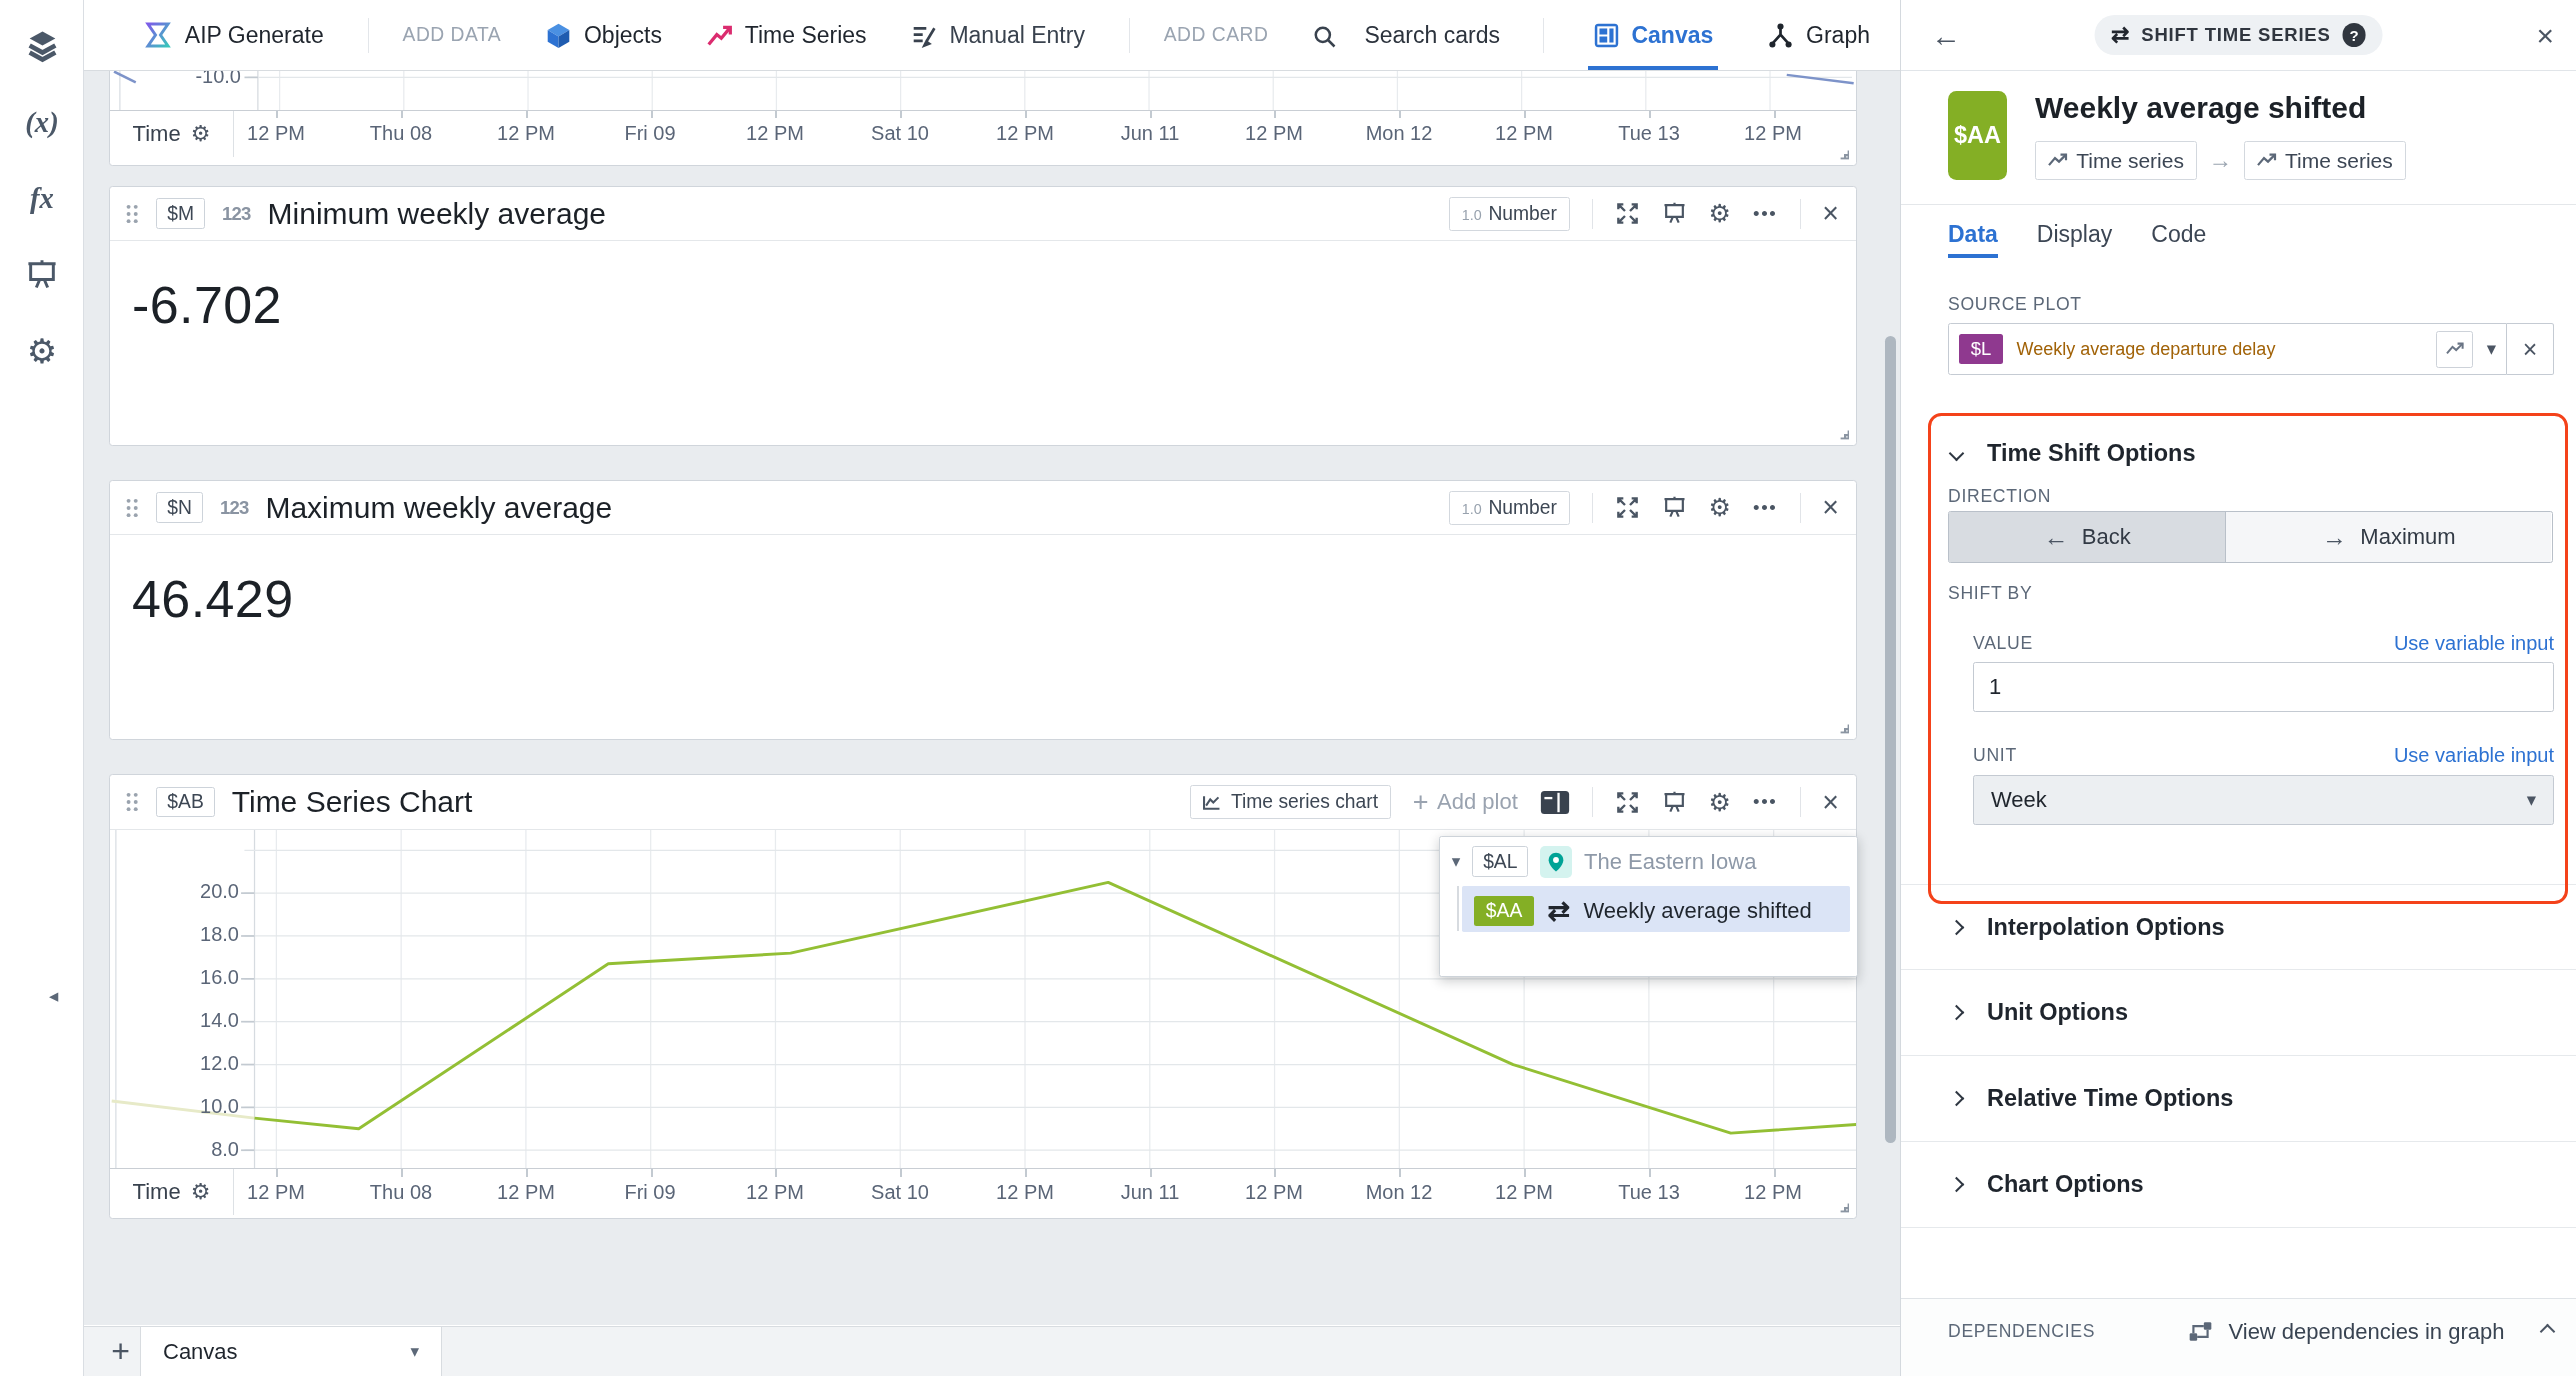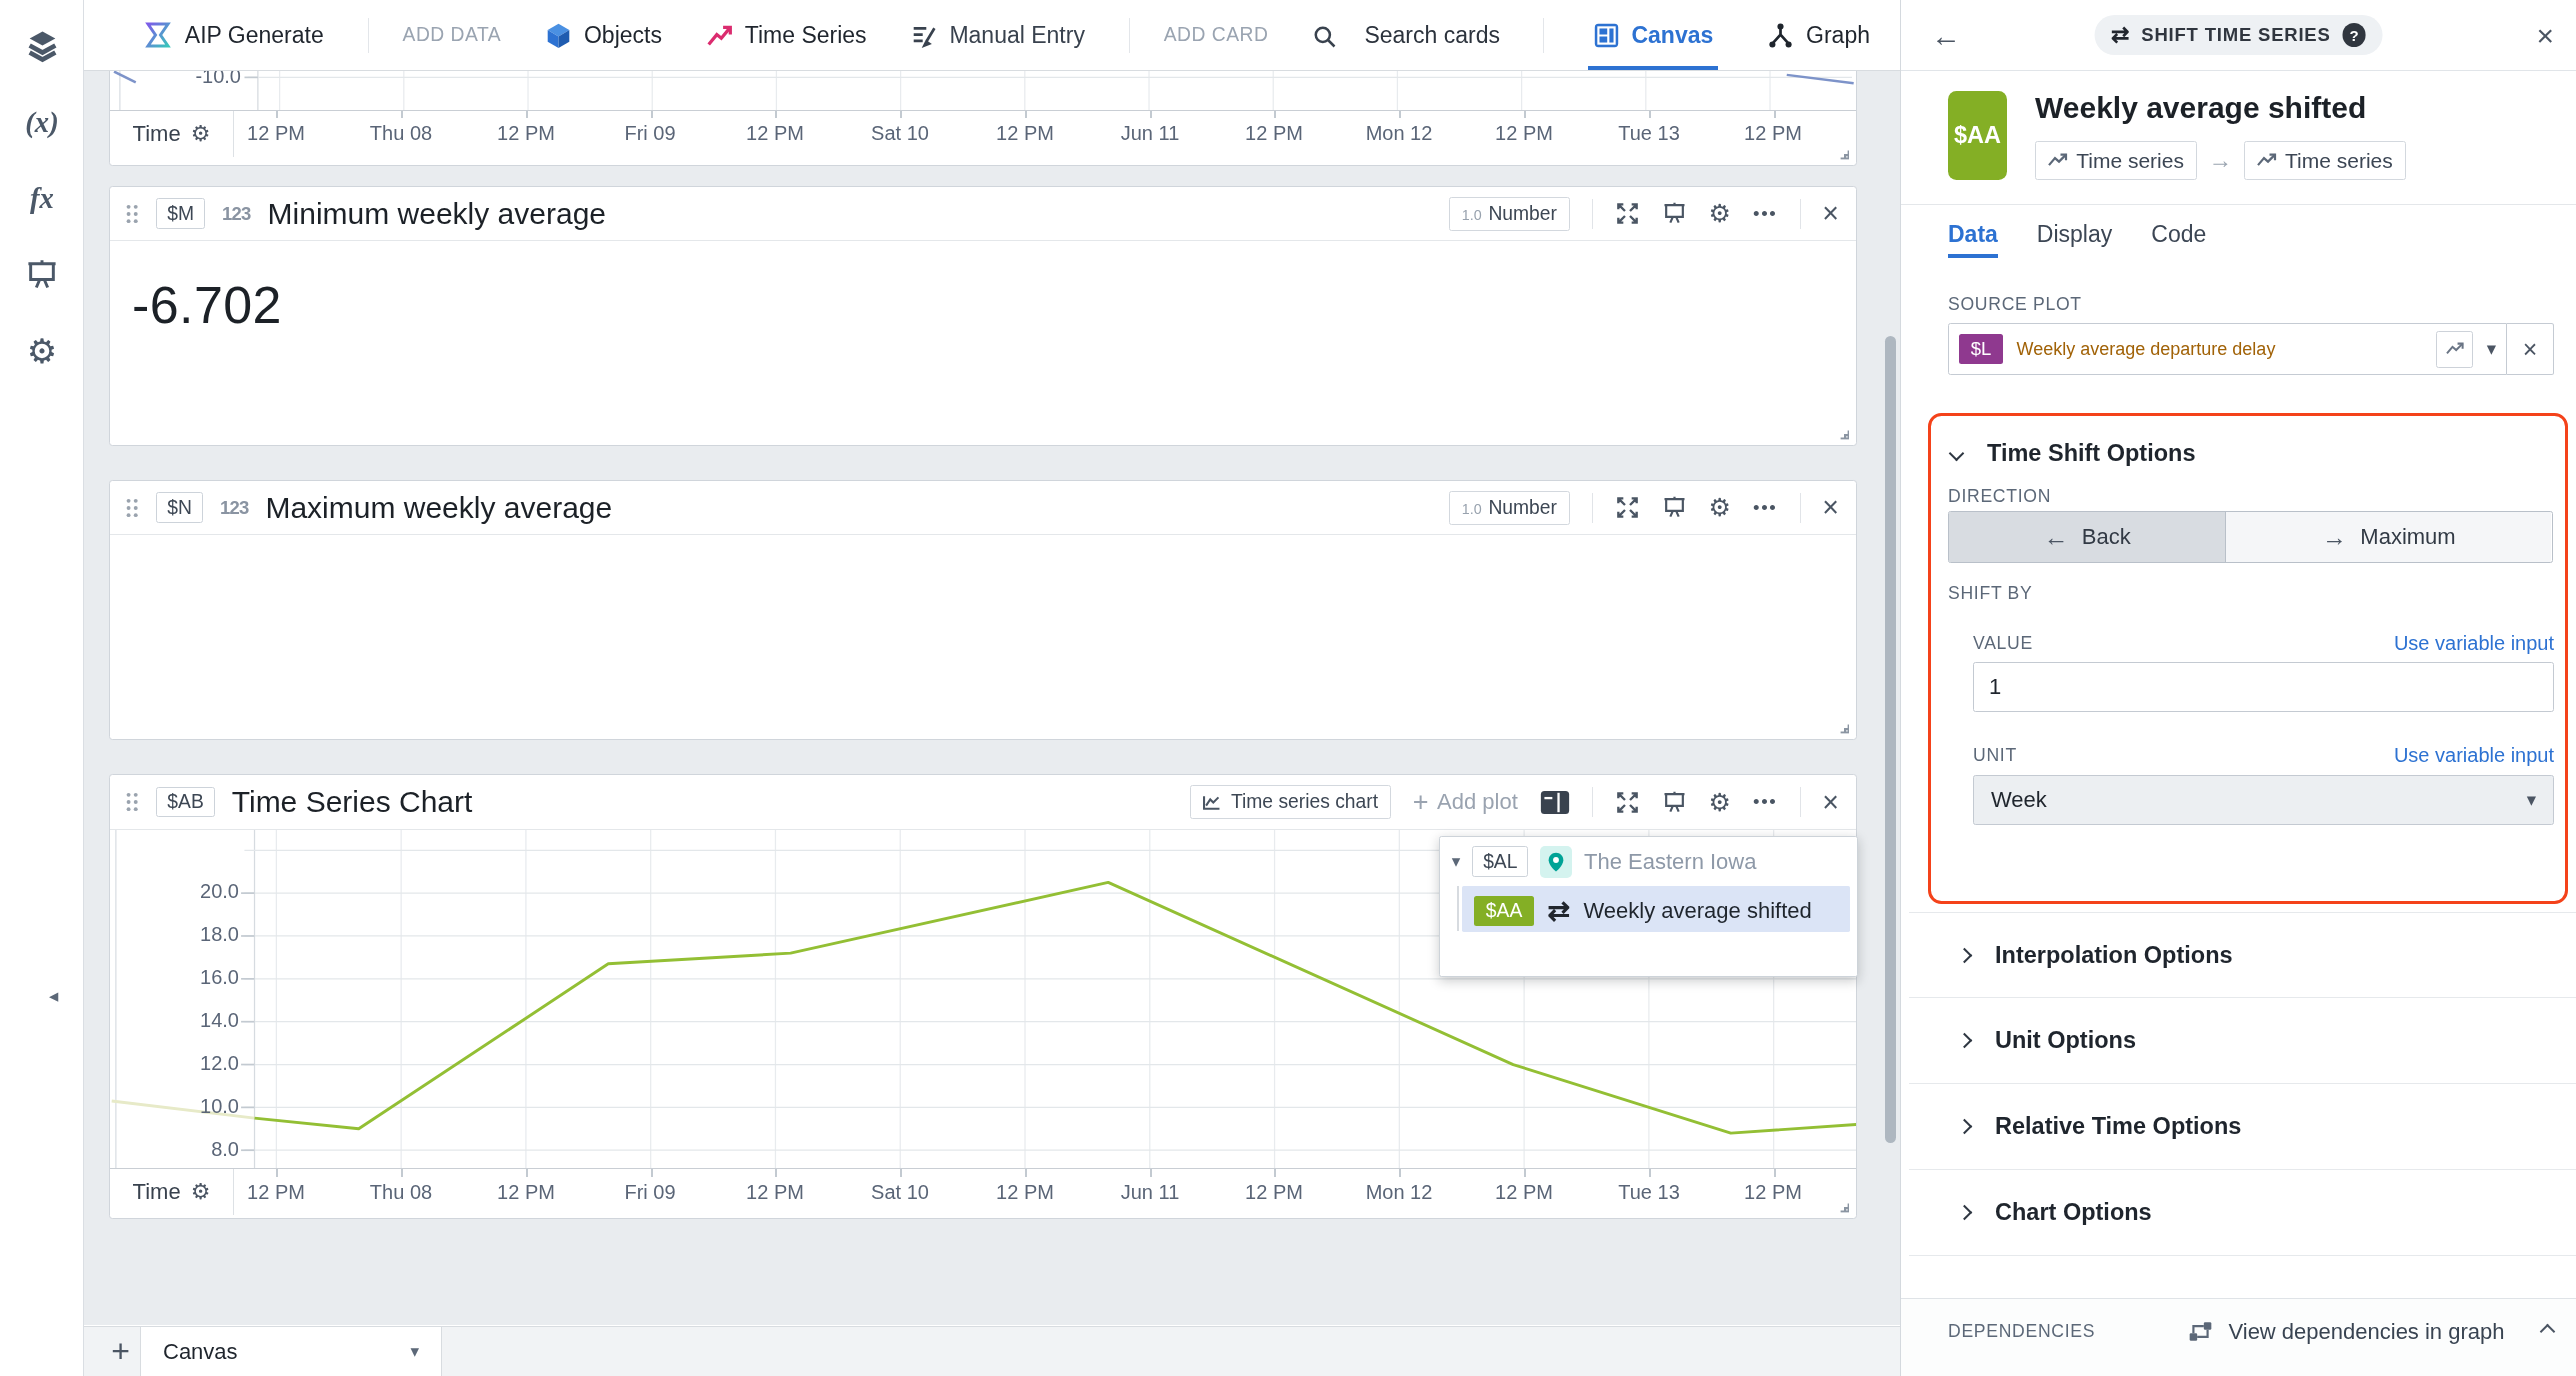--- a/index.html
+++ b/index.html
@@ -130,21 +130,21 @@
   #seg-forward{width:54%;background:#f5f6f8;}
   #shiftby-label{position:absolute;left:47px;top:583px;}
   .var-row{position:absolute;left:72px;right:22px;display:flex;justify-content:space-between;align-items:center;}
   #value-row{top:632px;}
   #unit-row{top:744px;}
   .use-var{font-size:20px;color:var(--blue);}
   #value-input{position:absolute;left:72px;right:22px;top:662px;height:50px;border:0.8px solid #c4cad2;border-radius:2.5px;font-size:22px;padding-left:15px;color:#1f252d;font-family:inherit;background:#fff;}
   #unit-select{position:absolute;left:72px;right:22px;top:775px;height:50px;border:0.8px solid #c4cad2;border-radius:2.5px;background:#eceff2;display:flex;align-items:center;padding:0 17px;font-size:22px;color:#1f252d;}
   #unit-select .caret{margin-left:auto;font-size:18.5px;color:#4b5563;}
 
-  #collapsed-sections{position:absolute;left:0;right:0;top:912px;height:394px;overflow:hidden;padding-left:8px;}
+  #collapsed-sections{position:absolute;left:0;right:0;top:884px;height:394px;overflow:hidden;}
   .col-row{height:86px;display:flex;align-items:center;gap:25px;padding-left:50px;border-bottom:0.8px solid #e6e9ec;}
   .col-row:nth-child(1){border-top:0.8px solid #e6e9ec;}
 
   #panel-footer{position:absolute;left:0;right:0;top:1298px;bottom:0;border-top:0.8px solid #dfe3e7;background:#fcfdfd;display:flex;align-items:center;padding:0 23.5px 11.8px 47px;justify-content:space-between;}
   #dep-action{display:flex;align-items:center;gap:15px;font-size:22px;color:#394452;}
   #dep-action .chev{margin-left:22px;border-color:#4b5563;}
 </style>
 </head>
 <body>
 
@@ -459,20 +459,21 @@
             <svg width="25" height="25" viewBox="0 0 30 30">
               <use href="#ic-easel"></use>
             </svg>
           </span>
         <span class="hbtn" style="font-size:25px">⚙</span>
         <span class="more-dots">•••</span>
         <span class="vdiv"></span>
         <span class="close-x">×</span>
       </div>
     </div>
+    <div class="big-value">46.429</div>
     <span class="resize-corner">
         <svg width="12.6" height="12.6" viewBox="0 0 15 15">
           <use href="#ic-resize"></use>
         </svg>
       </span>
   </div>
 
   <div class="card" style="top:703px;height:445px;">
     <div class="card-head" style="height:55px;">
       <span>

